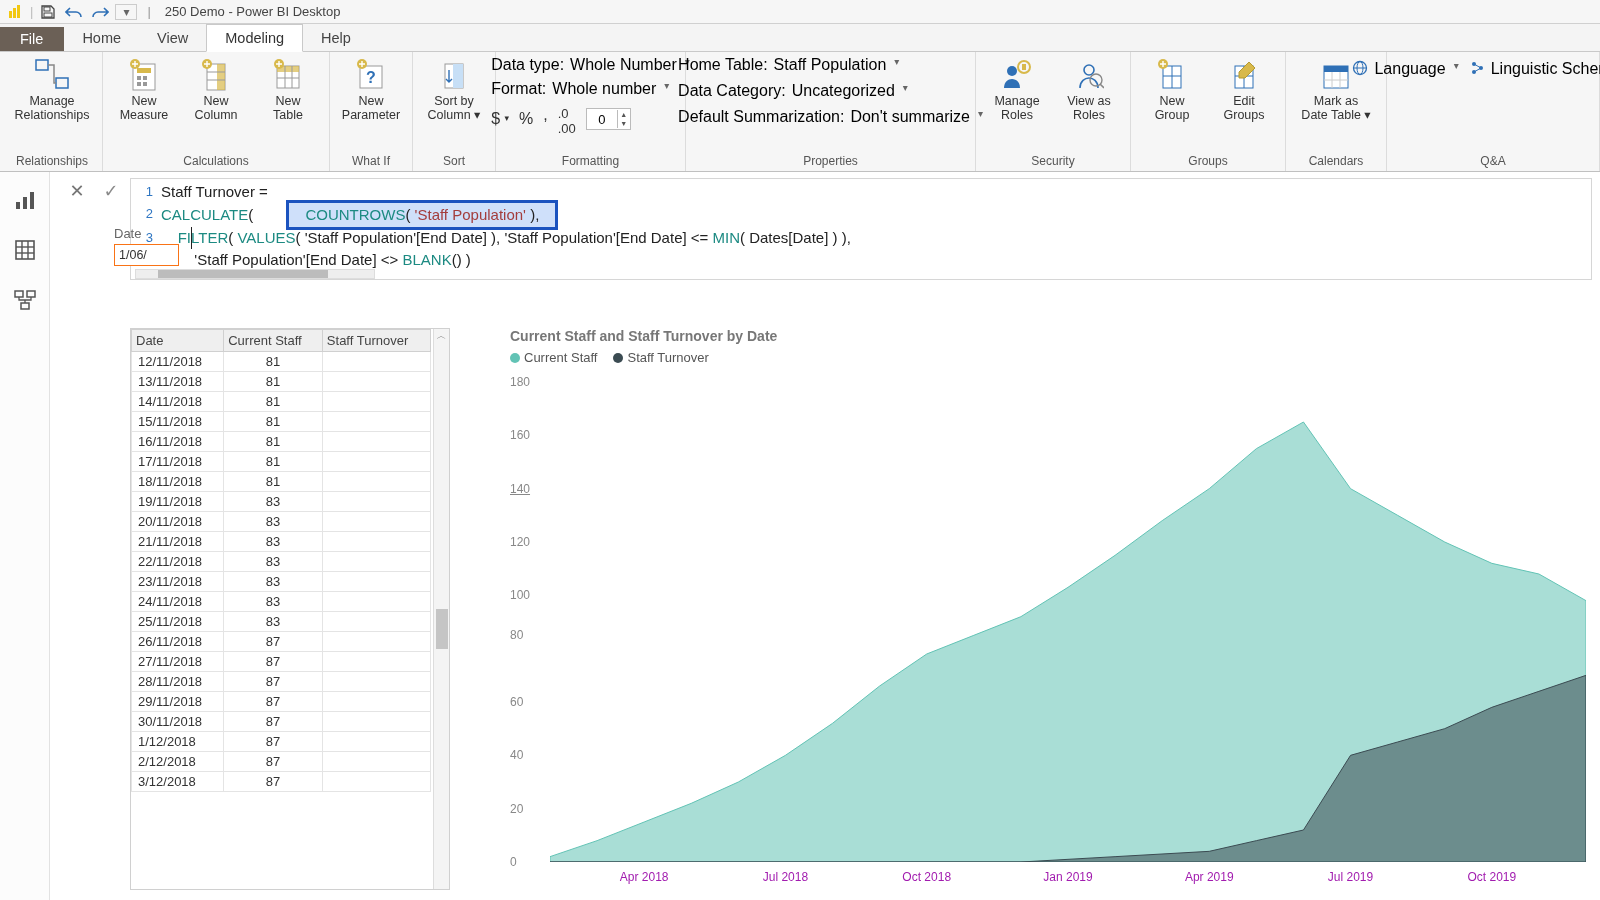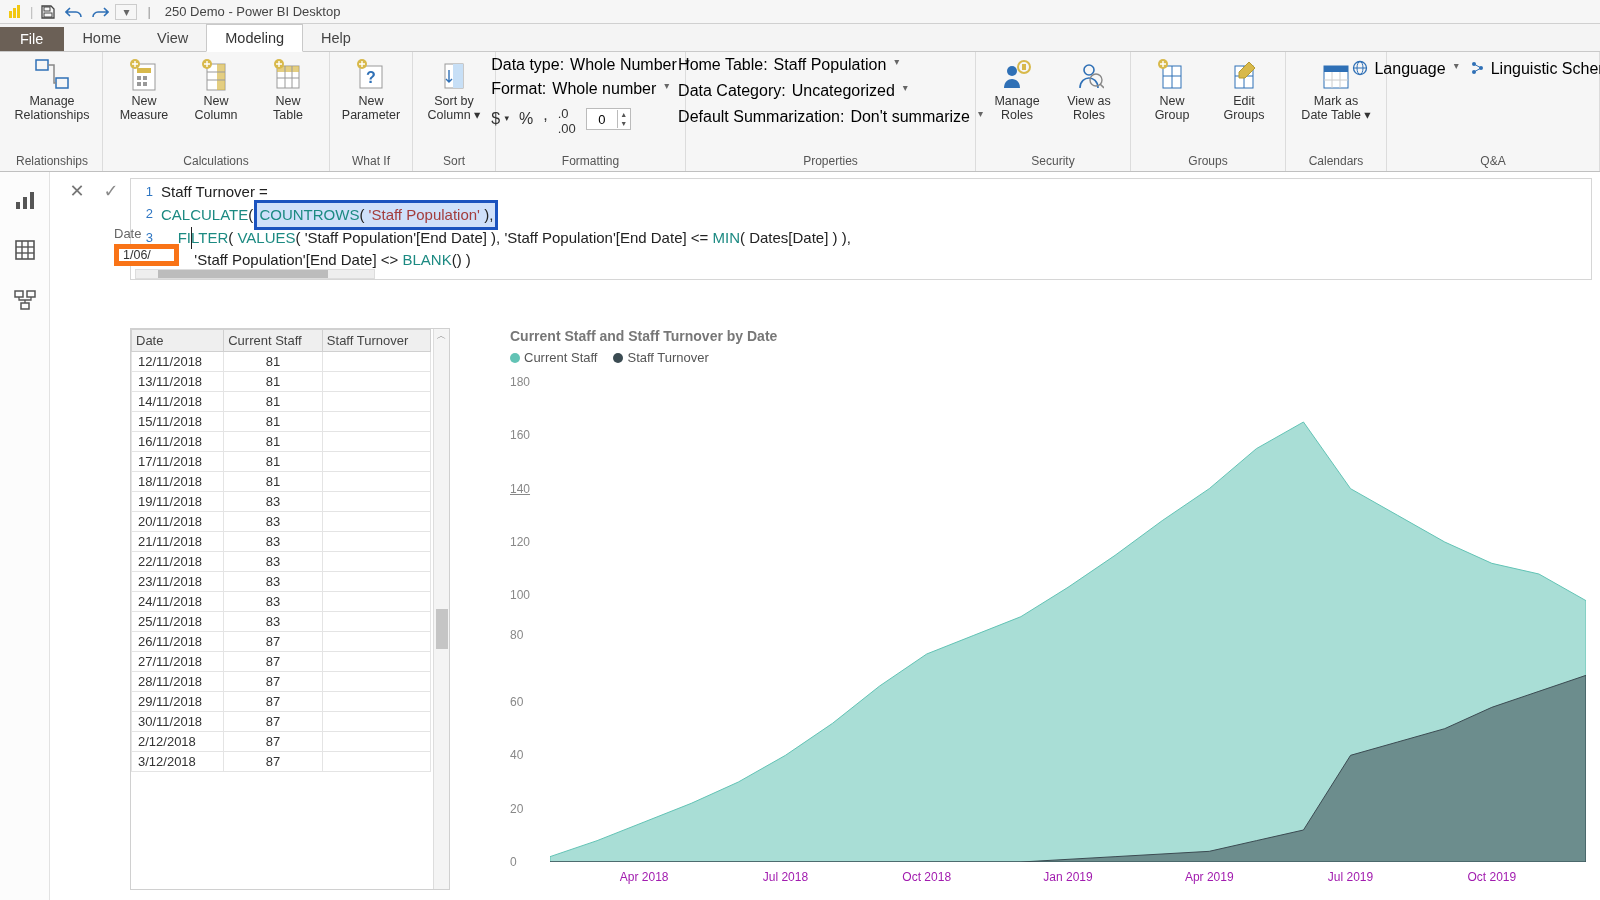--- a/index.html
+++ b/index.html
@@ -113,37 +113,37 @@
   .formula .ln{
     width:18px;text-align:right;color:#2f76c2;font-size:13px;margin-right:8px;flex:0 0 18px;
     user-select:none;
   }
   .formula .code{white-space:pre;color:#222;}
   .formula .kw{color:var(--kw-teal);}
   .formula .fn{color:var(--kw-teal);}
   .formula .redstr{color:var(--kw-red);}
   .formula .hl{
     background:var(--highlight-fill);outline:3px solid var(--highlight-outline);
-    padding:1px 2px;display:inline-block;
+    padding:1px 16px;display:inline-block;margin-left:32px;
   }
   .formula .cursorbar{
     position:absolute;left:60px;top:48px;width:1px;height:22px;background:#222;
   }
   .formula .hscroll{
     position:absolute;left:4px;bottom:0;width:240px;height:10px;background:#eee;border:1px solid #ddd;
   }
   .formula .hscroll .thumb{
     position:absolute;left:22px;top:0;height:8px;width:170px;background:#bcbcbc;
   }
 
   .date-filter{
     position:absolute;left:64px;top:54px;font-size:13px;color:#666;
   }
   .date-box{
-    position:absolute;left:64px;top:72px;width:65px;height:22px;border:5px solid #f97316;background:#fff;
+    position:absolute;left:64px;top:72px;width:65px;height:22px;border:1px solid #f97316;background:#fff;
     font-size:12.5px;display:flex;align-items:center;padding:0 4px;color:#333;overflow:hidden;
   }
 
   
   .data-table{
     position:absolute;left:80px;top:156px;width:320px;bottom:10px;
     border:1px solid #d0d0d0;background:#fff;
   }
   .data-table table{width:calc(100% - 18px);border-collapse:collapse;font-size:13px;color:#333;}
   .data-table th{
@@ -605,20 +605,25 @@
             <td>29/11/2018</td>
             <td class="num">87</td>
             <td class="num"></td>
           </tr>
           <tr>
             <td>30/11/2018</td>
             <td class="num">87</td>
             <td class="num"></td>
           </tr>
           <tr>
+            <td>1/12/2018</td>
+            <td class="num">87</td>
+            <td class="num"></td>
+          </tr>
+          <tr>
             <td>2/12/2018</td>
             <td class="num">87</td>
             <td class="num"></td>
           </tr>
           <tr>
             <td>3/12/2018</td>
             <td class="num">87</td>
             <td class="num"></td>
           </tr>
         </tbody>

